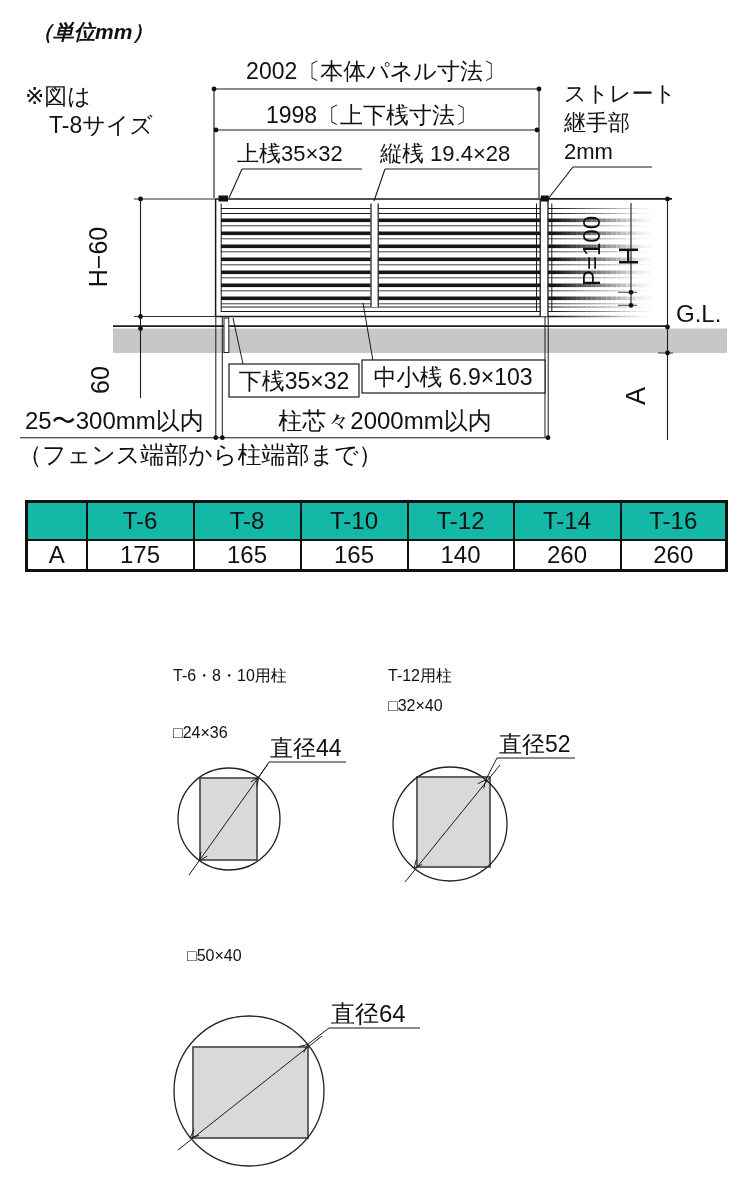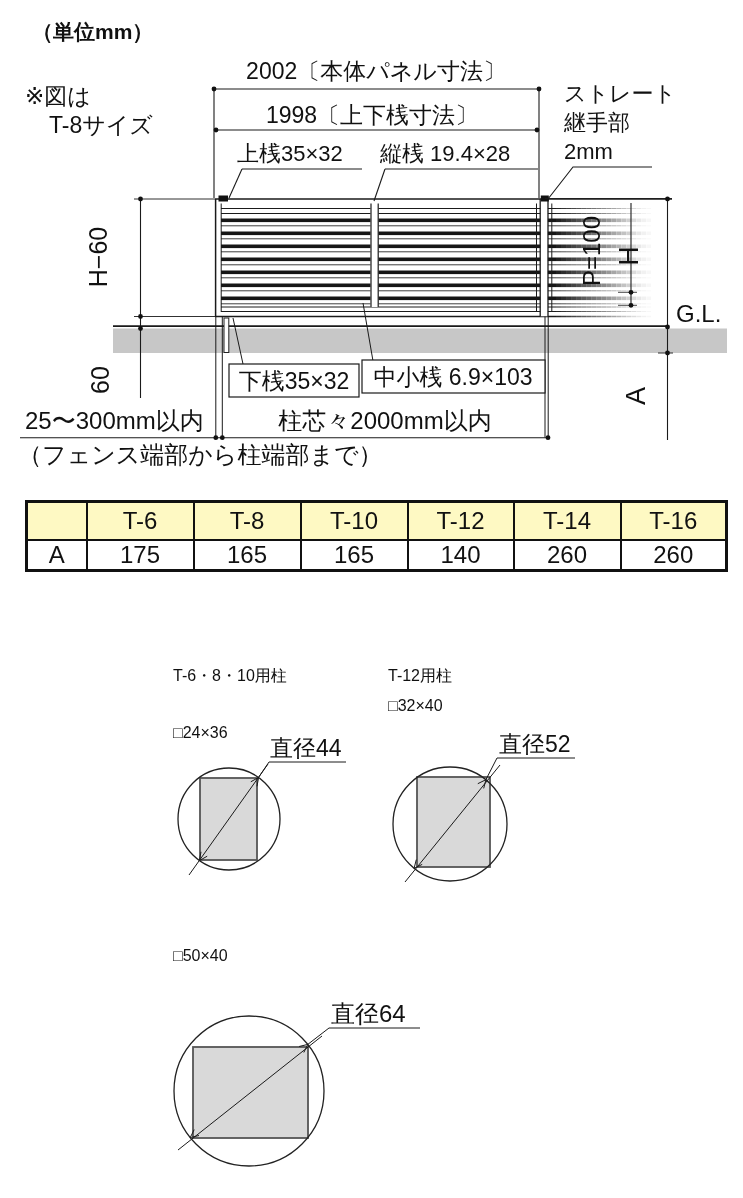--- a/index.html
+++ b/index.html
@@ -2,27 +2,27 @@
 <html><head>
 <meta charset="utf-8">
 <style>
   html,body{margin:0;padding:0;background:#fff;}
   #page{position:relative;width:743px;height:1198px;background:#fff;overflow:hidden;
         font-family:"Liberation Sans","DejaVu Sans",sans-serif;color:#111;}
   .abs{position:absolute;}
   svg text{font-family:"Liberation Sans","DejaVu Sans",sans-serif;fill:#111;}
   #main-title{left:26px;top:18px;display:flex;align-items:baseline;}
   #main-title .t{font-size:28px;font-weight:bold;letter-spacing:1px;}
-  #main-title .u{font-size:21px;font-weight:bold;margin-left:6px;}
+  #main-title .u{font-size:21px;font-weight:bold;margin-left:6px;font-style:italic;}
   #note{left:25px;top:82px;font-size:23px;line-height:1.25;}
   #note .l2{padding-left:24px;}
   table.size-table{border-collapse:collapse;table-layout:fixed;width:700px;border:3px solid #111;}
   table.size-table th,table.size-table td{border:2.5px solid #111;text-align:center;
         font-size:24px;padding:0;overflow:hidden;}
-  table.size-table th{background:#fef9c3;font-weight:normal;height:36px;}
+  table.size-table th{background:#14b8a6;font-weight:normal;height:36px;}
   table.size-table td{height:28px;background:#fff;}
   .sec-title{font-size:26px;font-weight:bold;}
   .post-label{font-size:16px;line-height:1.3;}
 </style>
 </head>
 <body>
 
 <div id="page">
 
   <svg class="abs" style="left:0;top:0" width="743" height="1198" viewBox="0 0 743 1198">
@@ -269,15 +269,15 @@
     </table>
   </div>
 
 
   <div class="abs post-label" style="left:173px;top:666px;">T-6・8・10用柱</div>
   <div class="abs post-label" style="left:173px;top:696px;margin-top:27px;">□24×36</div>
 
   <div class="abs post-label" style="left:388px;top:666px;">T-12用柱</div>
   <div class="abs post-label" style="left:388px;top:696px;">□32×40</div>
 
-  <div class="abs post-label" style="left:173px;top:946px;">□50×40</div>
+  <div class="abs post-label" style="left:187px;top:946px;">□50×40</div>
 
 </div>
 
 </body></html>

